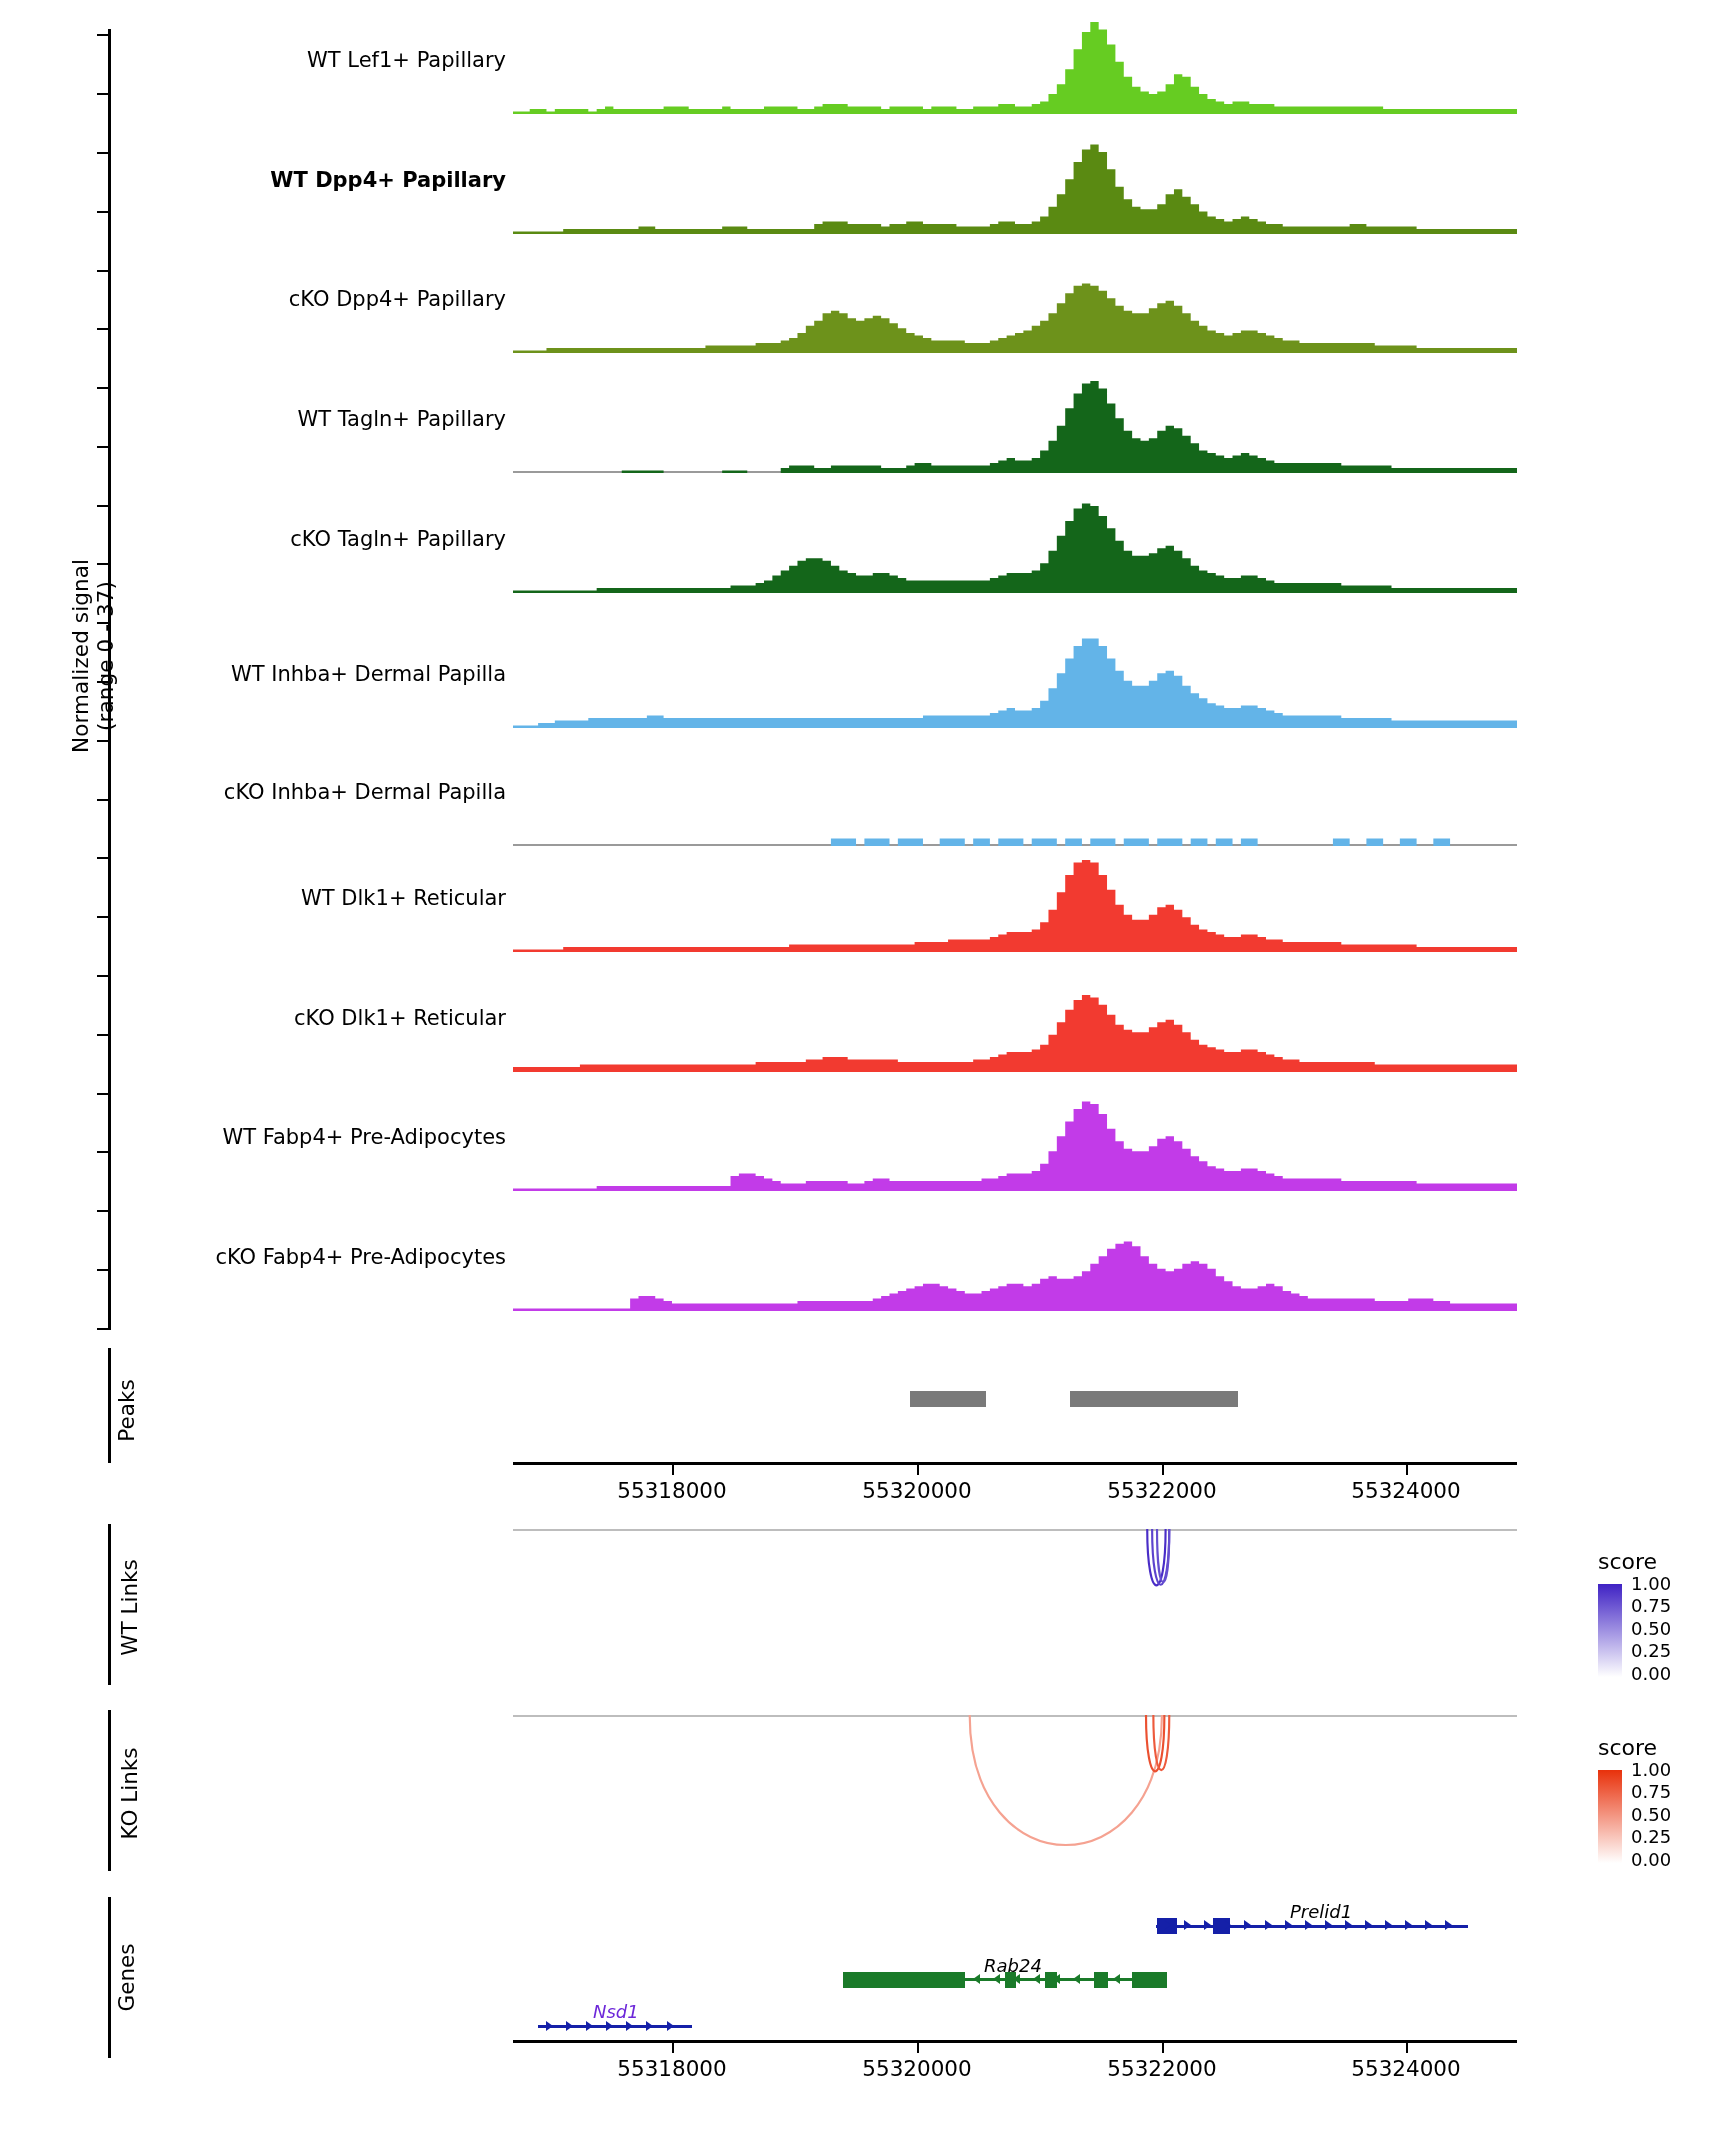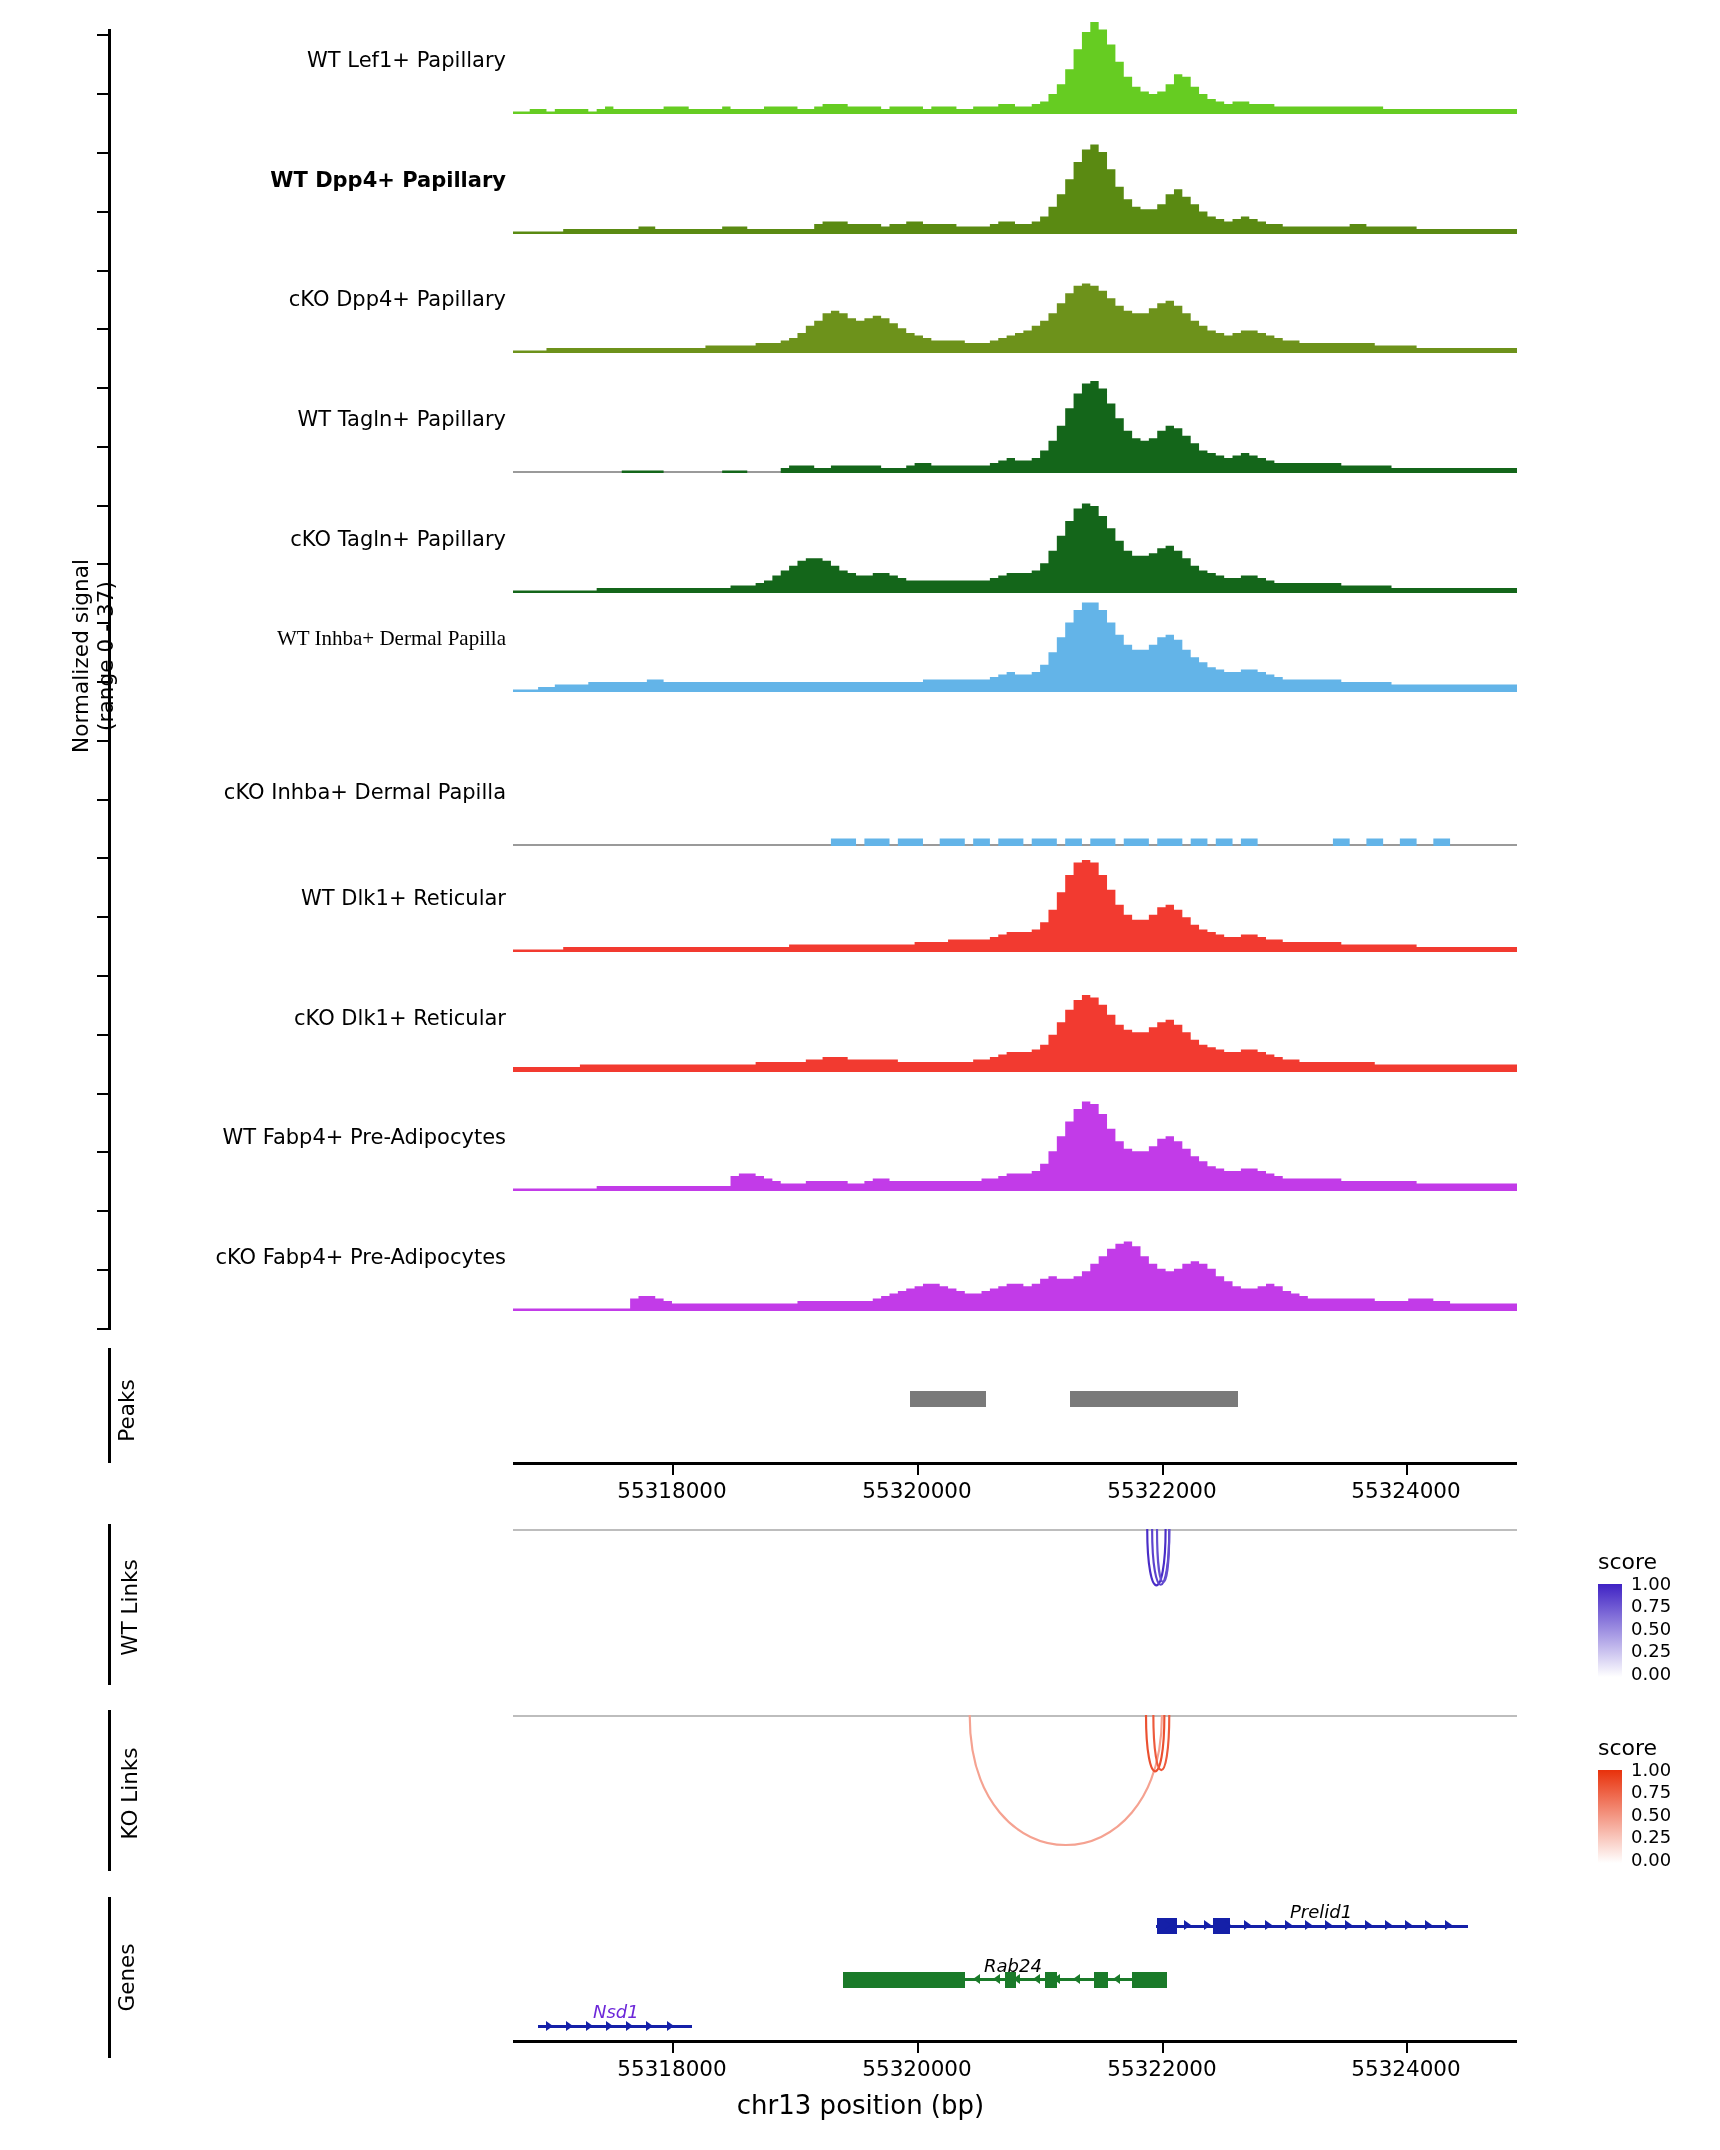--- a/index.html
+++ b/index.html
@@ -155,21 +155,21 @@
       </div>
       <div class="track" style="top: 479px;">
         <div class="track-label">cKO Tagln+ Papillary</div>
         <div class="track-plot">
           <div class="baseline"></div>
           <svg viewBox="0 0 1400 128" preserveAspectRatio="none">
             <path d="M 0 128 L 0.00 124.54 L 11.67 124.54 L 11.67 124.54 L 23.33 124.54 L 23.33 124.54 L 35.00 124.54 L 35.00 124.54 L 46.67 124.54 L 46.67 124.54 L 58.33 124.54 L 58.33 124.54 L 70.00 124.54 L 70.00 124.54 L 81.67 124.54 L 81.67 124.54 L 93.33 124.54 L 93.33 124.54 L 105.00 124.54 L 105.00 124.54 L 116.67 124.54 L 116.67 121.08 L 128.33 121.08 L 128.33 121.08 L 140.00 121.08 L 140.00 121.08 L 151.67 121.08 L 151.67 121.08 L 163.33 121.08 L 163.33 121.08 L 175.00 121.08 L 175.00 121.08 L 186.67 121.08 L 186.67 121.08 L 198.33 121.08 L 198.33 121.08 L 210.00 121.08 L 210.00 121.08 L 221.67 121.08 L 221.67 121.08 L 233.33 121.08 L 233.33 121.08 L 245.00 121.08 L 245.00 121.08 L 256.67 121.08 L 256.67 121.08 L 268.33 121.08 L 268.33 121.08 L 280.00 121.08 L 280.00 121.08 L 291.67 121.08 L 291.67 121.08 L 303.33 121.08 L 303.33 117.62 L 315.00 117.62 L 315.00 117.62 L 326.67 117.62 L 326.67 117.62 L 338.33 117.62 L 338.33 114.16 L 350.00 114.16 L 350.00 110.70 L 361.67 110.70 L 361.67 103.78 L 373.33 103.78 L 373.33 96.86 L 385.00 96.86 L 385.00 89.95 L 396.67 89.95 L 396.67 83.03 L 408.33 83.03 L 408.33 79.57 L 420.00 79.57 L 420.00 79.57 L 431.67 79.57 L 431.67 83.03 L 443.33 83.03 L 443.33 89.95 L 455.00 89.95 L 455.00 96.86 L 466.67 96.86 L 466.67 100.32 L 478.33 100.32 L 478.33 103.78 L 490.00 103.78 L 490.00 103.78 L 501.67 103.78 L 501.67 100.32 L 513.33 100.32 L 513.33 100.32 L 525.00 100.32 L 525.00 103.78 L 536.67 103.78 L 536.67 107.24 L 548.33 107.24 L 548.33 110.70 L 560.00 110.70 L 560.00 110.70 L 571.67 110.70 L 571.67 110.70 L 583.33 110.70 L 583.33 110.70 L 595.00 110.70 L 595.00 110.70 L 606.67 110.70 L 606.67 110.70 L 618.33 110.70 L 618.33 110.70 L 630.00 110.70 L 630.00 110.70 L 641.67 110.70 L 641.67 110.70 L 653.33 110.70 L 653.33 110.70 L 665.00 110.70 L 665.00 107.24 L 676.67 107.24 L 676.67 103.78 L 688.33 103.78 L 688.33 100.32 L 700.00 100.32 L 700.00 100.32 L 711.67 100.32 L 711.67 100.32 L 723.33 100.32 L 723.33 96.86 L 735.00 96.86 L 735.00 86.49 L 746.67 86.49 L 746.67 69.19 L 758.33 69.19 L 758.33 48.43 L 770.00 48.43 L 770.00 27.68 L 781.67 27.68 L 781.67 10.38 L 793.33 10.38 L 793.33 3.46 L 805.00 3.46 L 805.00 6.92 L 816.67 6.92 L 816.67 20.76 L 828.33 20.76 L 828.33 38.05 L 840.00 38.05 L 840.00 55.35 L 851.67 55.35 L 851.67 69.19 L 863.33 69.19 L 863.33 76.11 L 875.00 76.11 L 875.00 76.11 L 886.67 76.11 L 886.67 72.65 L 898.33 72.65 L 898.33 65.73 L 910.00 65.73 L 910.00 62.27 L 921.67 62.27 L 921.67 69.19 L 933.33 69.19 L 933.33 79.57 L 945.00 79.57 L 945.00 89.95 L 956.67 89.95 L 956.67 96.86 L 968.33 96.86 L 968.33 100.32 L 980.00 100.32 L 980.00 103.78 L 991.67 103.78 L 991.67 107.24 L 1003.33 107.24 L 1003.33 107.24 L 1015.00 107.24 L 1015.00 103.78 L 1026.67 103.78 L 1026.67 103.78 L 1038.33 103.78 L 1038.33 107.24 L 1050.00 107.24 L 1050.00 110.70 L 1061.67 110.70 L 1061.67 114.16 L 1073.33 114.16 L 1073.33 114.16 L 1085.00 114.16 L 1085.00 114.16 L 1096.67 114.16 L 1096.67 114.16 L 1108.33 114.16 L 1108.33 114.16 L 1120.00 114.16 L 1120.00 114.16 L 1131.67 114.16 L 1131.67 114.16 L 1143.33 114.16 L 1143.33 114.16 L 1155.00 114.16 L 1155.00 117.62 L 1166.67 117.62 L 1166.67 117.62 L 1178.33 117.62 L 1178.33 117.62 L 1190.00 117.62 L 1190.00 117.62 L 1201.67 117.62 L 1201.67 117.62 L 1213.33 117.62 L 1213.33 117.62 L 1225.00 117.62 L 1225.00 121.08 L 1236.67 121.08 L 1236.67 121.08 L 1248.33 121.08 L 1248.33 121.08 L 1260.00 121.08 L 1260.00 121.08 L 1271.67 121.08 L 1271.67 121.08 L 1283.33 121.08 L 1283.33 121.08 L 1295.00 121.08 L 1295.00 121.08 L 1306.67 121.08 L 1306.67 121.08 L 1318.33 121.08 L 1318.33 121.08 L 1330.00 121.08 L 1330.00 121.08 L 1341.67 121.08 L 1341.67 121.08 L 1353.33 121.08 L 1353.33 121.08 L 1365.00 121.08 L 1365.00 121.08 L 1376.67 121.08 L 1376.67 121.08 L 1388.33 121.08 L 1388.33 121.08 L 1400.00 121.08 L 1400 128 Z" fill="#14661A"></path>
           </svg>
         </div>
       </div>
-      <div class="track" style="top: 578px; font-family: Liberation Serif, serif;">
+      <div class="track" style="top: 614px;">
         <div class="track-label">WT Inhba+ Dermal Papilla</div>
         <div class="track-plot">
           <div class="baseline"></div>
           <svg viewBox="0 0 1400 128" preserveAspectRatio="none">
             <path d="M 0 128 L 0.00 124.54 L 11.67 124.54 L 11.67 124.54 L 23.33 124.54 L 23.33 124.54 L 35.00 124.54 L 35.00 121.08 L 46.67 121.08 L 46.67 121.08 L 58.33 121.08 L 58.33 117.62 L 70.00 117.62 L 70.00 117.62 L 81.67 117.62 L 81.67 117.62 L 93.33 117.62 L 93.33 117.62 L 105.00 117.62 L 105.00 114.16 L 116.67 114.16 L 116.67 114.16 L 128.33 114.16 L 128.33 114.16 L 140.00 114.16 L 140.00 114.16 L 151.67 114.16 L 151.67 114.16 L 163.33 114.16 L 163.33 114.16 L 175.00 114.16 L 175.00 114.16 L 186.67 114.16 L 186.67 110.70 L 198.33 110.70 L 198.33 110.70 L 210.00 110.70 L 210.00 114.16 L 221.67 114.16 L 221.67 114.16 L 233.33 114.16 L 233.33 114.16 L 245.00 114.16 L 245.00 114.16 L 256.67 114.16 L 256.67 114.16 L 268.33 114.16 L 268.33 114.16 L 280.00 114.16 L 280.00 114.16 L 291.67 114.16 L 291.67 114.16 L 303.33 114.16 L 303.33 114.16 L 315.00 114.16 L 315.00 114.16 L 326.67 114.16 L 326.67 114.16 L 338.33 114.16 L 338.33 114.16 L 350.00 114.16 L 350.00 114.16 L 361.67 114.16 L 361.67 114.16 L 373.33 114.16 L 373.33 114.16 L 385.00 114.16 L 385.00 114.16 L 396.67 114.16 L 396.67 114.16 L 408.33 114.16 L 408.33 114.16 L 420.00 114.16 L 420.00 114.16 L 431.67 114.16 L 431.67 114.16 L 443.33 114.16 L 443.33 114.16 L 455.00 114.16 L 455.00 114.16 L 466.67 114.16 L 466.67 114.16 L 478.33 114.16 L 478.33 114.16 L 490.00 114.16 L 490.00 114.16 L 501.67 114.16 L 501.67 114.16 L 513.33 114.16 L 513.33 114.16 L 525.00 114.16 L 525.00 114.16 L 536.67 114.16 L 536.67 114.16 L 548.33 114.16 L 548.33 114.16 L 560.00 114.16 L 560.00 114.16 L 571.67 114.16 L 571.67 110.70 L 583.33 110.70 L 583.33 110.70 L 595.00 110.70 L 595.00 110.70 L 606.67 110.70 L 606.67 110.70 L 618.33 110.70 L 618.33 110.70 L 630.00 110.70 L 630.00 110.70 L 641.67 110.70 L 641.67 110.70 L 653.33 110.70 L 653.33 110.70 L 665.00 110.70 L 665.00 107.24 L 676.67 107.24 L 676.67 103.78 L 688.33 103.78 L 688.33 100.32 L 700.00 100.32 L 700.00 103.78 L 711.67 103.78 L 711.67 103.78 L 723.33 103.78 L 723.33 100.32 L 735.00 100.32 L 735.00 89.95 L 746.67 89.95 L 746.67 72.65 L 758.33 72.65 L 758.33 51.89 L 770.00 51.89 L 770.00 31.14 L 781.67 31.14 L 781.67 13.84 L 793.33 13.84 L 793.33 3.46 L 805.00 3.46 L 805.00 3.46 L 816.67 3.46 L 816.67 13.84 L 828.33 13.84 L 828.33 31.14 L 840.00 31.14 L 840.00 48.43 L 851.67 48.43 L 851.67 62.27 L 863.33 62.27 L 863.33 69.19 L 875.00 69.19 L 875.00 69.19 L 886.67 69.19 L 886.67 62.27 L 898.33 62.27 L 898.33 51.89 L 910.00 51.89 L 910.00 48.43 L 921.67 48.43 L 921.67 55.35 L 933.33 55.35 L 933.33 69.19 L 945.00 69.19 L 945.00 79.57 L 956.67 79.57 L 956.67 86.49 L 968.33 86.49 L 968.33 93.41 L 980.00 93.41 L 980.00 96.86 L 991.67 96.86 L 991.67 100.32 L 1003.33 100.32 L 1003.33 100.32 L 1015.00 100.32 L 1015.00 96.86 L 1026.67 96.86 L 1026.67 96.86 L 1038.33 96.86 L 1038.33 100.32 L 1050.00 100.32 L 1050.00 103.78 L 1061.67 103.78 L 1061.67 107.24 L 1073.33 107.24 L 1073.33 110.70 L 1085.00 110.70 L 1085.00 110.70 L 1096.67 110.70 L 1096.67 110.70 L 1108.33 110.70 L 1108.33 110.70 L 1120.00 110.70 L 1120.00 110.70 L 1131.67 110.70 L 1131.67 110.70 L 1143.33 110.70 L 1143.33 110.70 L 1155.00 110.70 L 1155.00 114.16 L 1166.67 114.16 L 1166.67 114.16 L 1178.33 114.16 L 1178.33 114.16 L 1190.00 114.16 L 1190.00 114.16 L 1201.67 114.16 L 1201.67 114.16 L 1213.33 114.16 L 1213.33 114.16 L 1225.00 114.16 L 1225.00 117.62 L 1236.67 117.62 L 1236.67 117.62 L 1248.33 117.62 L 1248.33 117.62 L 1260.00 117.62 L 1260.00 117.62 L 1271.67 117.62 L 1271.67 117.62 L 1283.33 117.62 L 1283.33 117.62 L 1295.00 117.62 L 1295.00 117.62 L 1306.67 117.62 L 1306.67 117.62 L 1318.33 117.62 L 1318.33 117.62 L 1330.00 117.62 L 1330.00 117.62 L 1341.67 117.62 L 1341.67 117.62 L 1353.33 117.62 L 1353.33 117.62 L 1365.00 117.62 L 1365.00 117.62 L 1376.67 117.62 L 1376.67 117.62 L 1388.33 117.62 L 1388.33 117.62 L 1400.00 117.62 L 1400 128 Z" fill="#63B4E8"></path>
           </svg>
         </div>
       </div>
       <div class="track" style="top: 732px;">
         <div class="track-label">cKO Inhba+ Dermal Papilla</div>
@@ -354,16 +354,15 @@
       <div class="tick" style="left: 159px; top: 2.9px;"></div>
       <div class="tick-lab" style="left: 159px; top: 16px;">55318000</div>
       <div class="tick" style="left: 404px; top: 2.9px;"></div>
       <div class="tick-lab" style="left: 404px; top: 16px;">55320000</div>
       <div class="tick" style="left: 649px; top: 2.9px;"></div>
       <div class="tick-lab" style="left: 649px; top: 16px;">55322000</div>
       <div class="tick" style="left: 893px; top: 2.9px;"></div>
       <div class="tick-lab" style="left: 893px; top: 16px;">55324000</div>
     </div>
 
-  <div class="xlab" style="top:2090px;">chr13 position (bp)</div>
 
 </div>
 
 
 </body></html>

